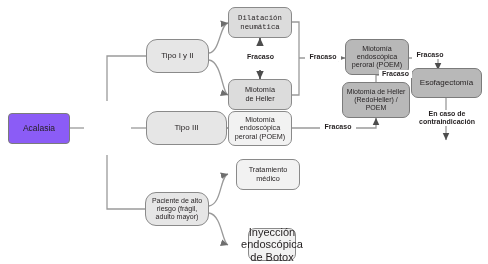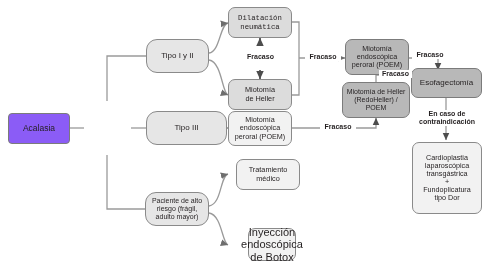--- a/index.html
+++ b/index.html
@@ -169,26 +169,20 @@
   <div class="node round-dark" style="left:345px; top:39px; width:64px; height:36px; font-size:7.2px;">Miotomía
 endoscópica
 peroral (POEM)</div>
 
   <div class="node round-dark" style="left:342px; top:82px; width:68px; height:36px; font-size:7px;">Miotomía de Heller
 (RedoHeller) /
 POEM</div>
 
   <div class="node round-dark" style="left:411px; top:68px; width:71px; height:30px; font-size:8px;">Esofagectomía</div>
 
-  <div class="node round-light" style="left:412px; top:142px; width:70px; height:72px; font-size:7.2px;">Cardioplastia
-laparoscópica
-transgástrica
-+
-Fundoplicatura
-tipo Dor</div>
 
   <div class="node round-light" style="left:228px; top:159px; width:64px; height:31px; font-size:7.3px;margin-left:8px;">Tratamiento
 médico</div>
 
   <div class="node round-light" style="left:228px; top:228px; width:48px; height:33px; font-size:11px;margin-left:20px;">Inyección
 endoscópica
 de Botox</div>
 
   <div class="edge-label" style="left:238px; top:53px; width:45px; font-size:7px;">Fracaso</div>
 

